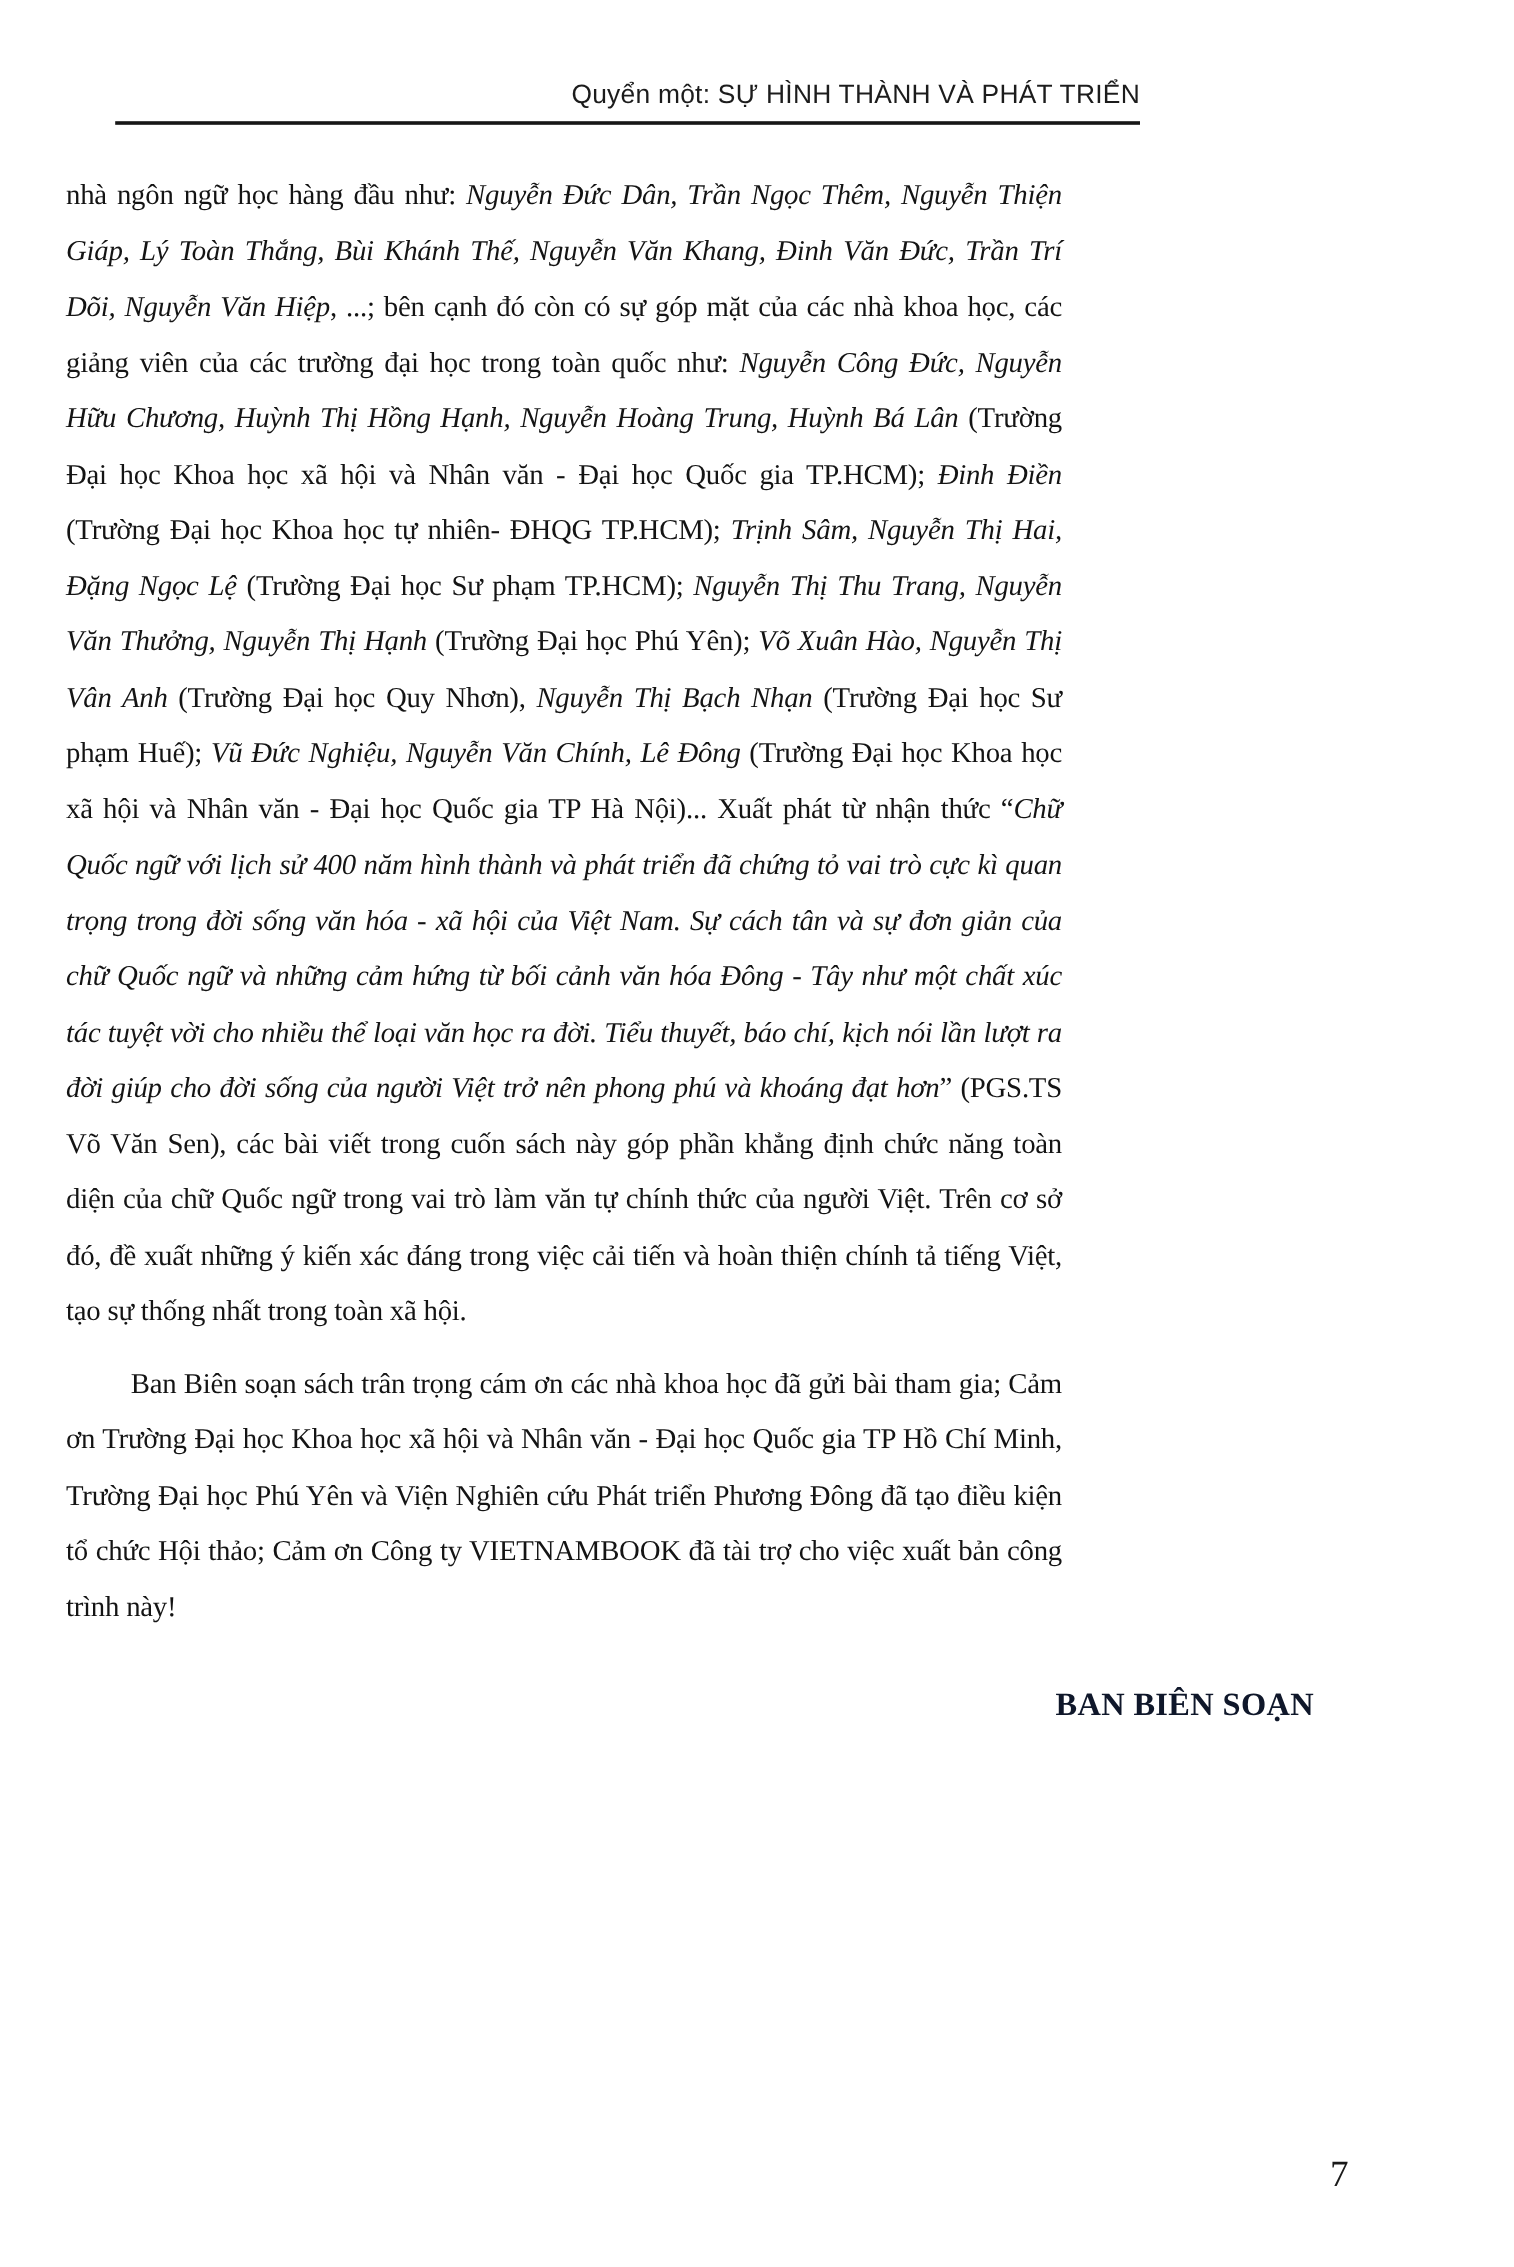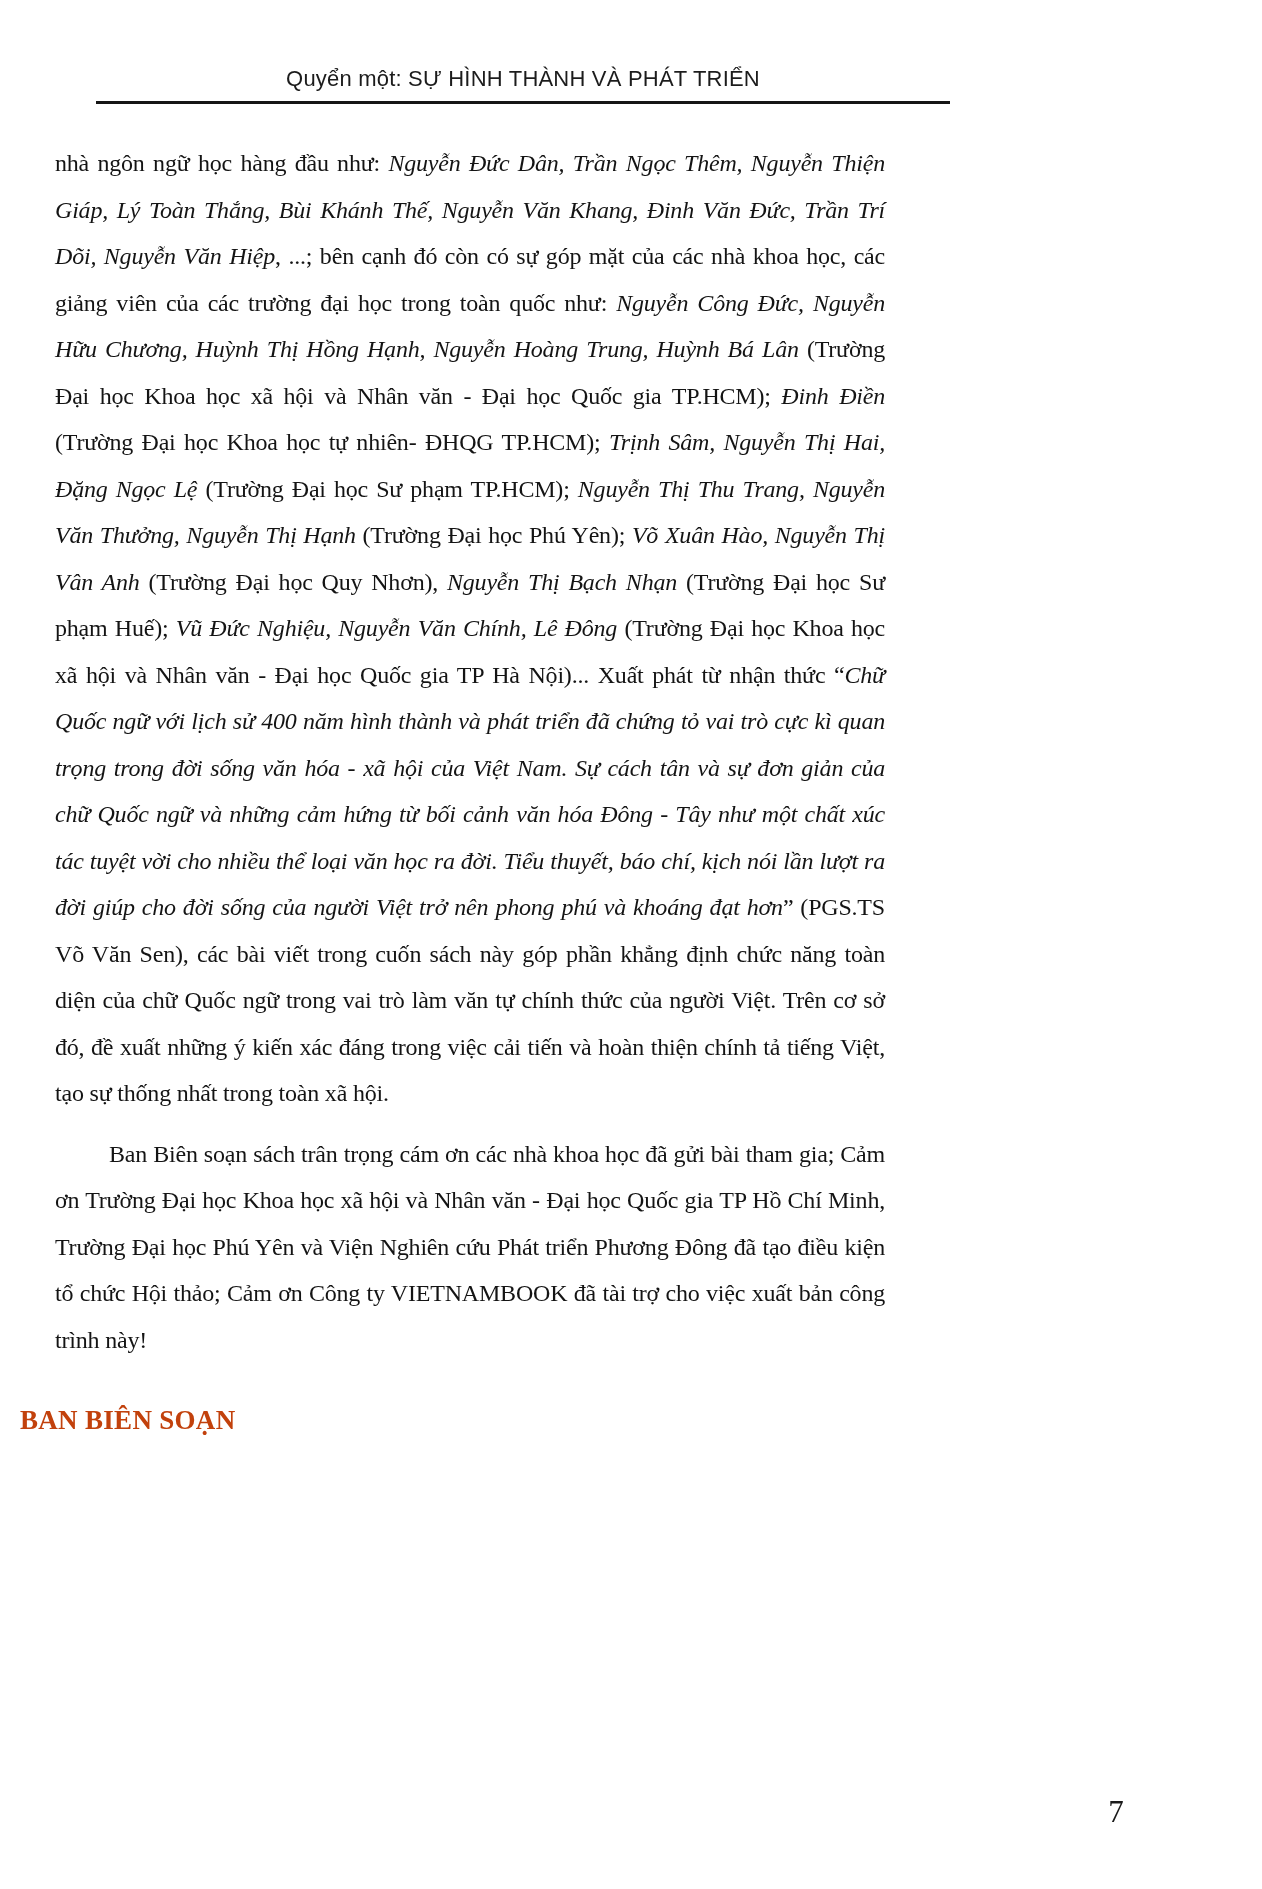--- a/index.html
+++ b/index.html
@@ -13,21 +13,21 @@
     overflow: hidden;
   }
   .page {
     position: relative;
     width: 1262px;
     height: 1889px;
   }
   .page-header {
     margin: 66px 0 0 96px;
     width: 854px;
-    text-align: center;
+    text-align: right;
     font-family: "Liberation Sans", sans-serif;
     font-size: 22px;
     letter-spacing: 0.2px;
     color: #1c1c1c;
     border-bottom: 3px solid #161616;
     padding-bottom: 9px;
   }
   .body-text {
     margin: 36px 0 0 55px;
     width: 830px;
@@ -40,25 +40,25 @@
     letter-spacing: -0.2px;
   }
   .para.indent {
     text-indent: 54px;
     margin-top: 14px;
   }
   .run.italic { font-style: italic; }
   .signature {
     margin-top: 42px;
     width: 1095px;
+    text-align: right;
     font-weight: bold;
     font-size: 27px;
     letter-spacing: 0.3px;
-    color: #c2410c;
-    padding-left: 20px;
+    color: #0f172a;
   }
   .page-number {
     position: absolute;
     left: 1092px;
     top: 1728px;
     width: 48px;
     text-align: center;
     font-size: 31px;
     color: #1a1a1a;
   }

